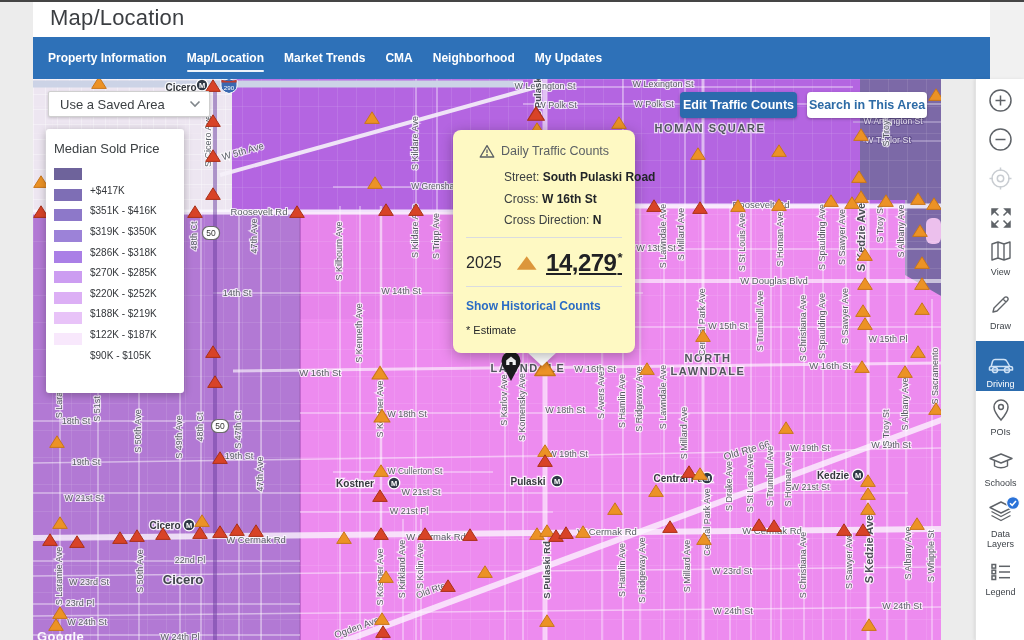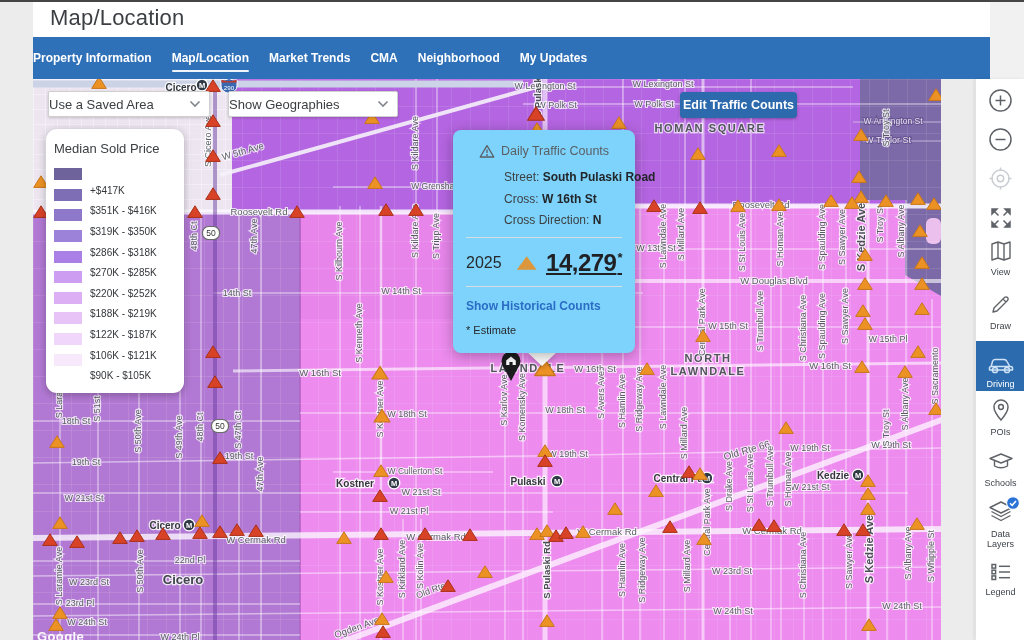--- a/index.html
+++ b/index.html
@@ -1,44 +1,44 @@
 <!DOCTYPE html>
 <html><head>
 <meta charset="utf-8">
 <style>
   html,body{margin:0;padding:0;background:#ececec;}
   #app{position:relative;width:1024px;height:640px;overflow:hidden;background:#ececec;font-family:"Liberation Sans",sans-serif;-webkit-font-smoothing:antialiased;}
   .topline{position:absolute;left:0;top:0;width:1024px;height:2px;background:#454545;z-index:80;}
   .header{position:absolute;left:33px;top:2px;width:957px;height:35px;background:#fff;z-index:70;}
   .page-title{position:absolute;left:17px;top:3px;font-size:22px;color:#3b3e42;letter-spacing:.2px;}
-  .nav{position:absolute;left:33px;top:37px;width:957px;height:42px;background:#2e71b8;z-index:70;display:flex;align-items:center;box-sizing:border-box;}
+  .nav{position:absolute;left:33px;top:37px;width:957px;height:42px;background:#2e71b8;z-index:70;display:flex;align-items:center;padding-left:15px;box-sizing:border-box;}
   .tab{color:#fff;font-size:12px;font-weight:bold;margin-right:20px;position:relative;padding:5px 0;cursor:pointer;white-space:nowrap;}
   .tab.active:after{content:"";position:absolute;left:0;right:0;bottom:-2px;height:2px;background:rgba(255,255,255,.92);border-radius:1px;}
 
   .map{position:absolute;left:33px;top:79px;width:908px;height:561px;overflow:hidden;background:#ec86ee;}
   .map svg.base{position:absolute;left:0;top:0;}
 
   
-  .dd{position:absolute;height:26px;background:#fff;border:1px solid #cfcfcf;border-radius:2px;box-shadow:0 1px 3px rgba(0,0,0,.18);display:flex;align-items:center;justify-content:space-between;padding:0 8px 0 0;box-sizing:border-box;z-index:30;cursor:pointer;}
+  .dd{position:absolute;height:26px;background:#fff;border:1px solid #cfcfcf;border-radius:2px;box-shadow:0 1px 3px rgba(0,0,0,.18);display:flex;align-items:center;justify-content:space-between;padding:0 8px 0 11px;box-sizing:border-box;z-index:30;cursor:pointer;}
   .dd span{font-size:13px;color:#3c4043;}
   .dd svg{flex:none;}
   .dd1{left:15px;top:12px;width:162px;}
   .dd2{left:195px;top:12px;width:170px;}
 
   .btn{position:absolute;height:26px;border-radius:4px;font-size:12.5px;font-weight:bold;display:flex;align-items:center;justify-content:center;z-index:30;cursor:pointer;box-sizing:border-box;}
   .btn-edit{left:647px;top:13px;width:117px;background:#2c6aad;color:#fff;box-shadow:0 1px 3px rgba(0,0,0,.3);}
   .btn-search{left:774px;top:13px;width:120px;background:#fff;color:#2d6ba6;box-shadow:0 1px 3px rgba(0,0,0,.3);}
 
-  .legend-panel{position:absolute;left:13px;top:50px;width:138px;height:264px;background:#fff;border-radius:11px;box-shadow:0 2px 8px rgba(0,0,0,.28);z-index:25;padding:10px 0 0 8px;box-sizing:border-box;}
+  .legend-panel{position:absolute;left:13px;top:50px;width:138px;height:264px;background:#fff;border-radius:3px;box-shadow:0 2px 8px rgba(0,0,0,.28);z-index:25;padding:10px 0 0 8px;box-sizing:border-box;}
   .legend-title{font-size:13px;color:#3c4043;margin:2px 0 8px 0;}
   .legend-row{display:flex;align-items:center;height:20.6px;}
   .legend-swatch{width:28px;height:12px;flex:none;margin-right:8px;}
   .legend-label{font-size:10px;color:#33363a;white-space:nowrap;margin-top:32px;}
 
-  .popup{position:absolute;left:420px;top:51px;width:182px;height:223px;background:#7dd3fc;border-radius:8px;box-shadow:0 3px 14px rgba(0,0,0,.3);z-index:40;box-sizing:border-box;padding:12px 13px 0 13px;}
+  .popup{position:absolute;left:420px;top:51px;width:182px;height:223px;background:#fef9c3;border-radius:8px;box-shadow:0 3px 14px rgba(0,0,0,.3);z-index:40;box-sizing:border-box;padding:12px 13px 0 13px;}
   .popup-tail{position:absolute;left:494px;top:273px;width:0;height:0;border-left:15px solid transparent;border-right:15px solid transparent;border-top:14px solid #fff;z-index:39;filter:drop-shadow(0 3px 2px rgba(0,0,0,.15));}
   .popup-head{display:flex;align-items:center;justify-content:center;gap:6px;color:#5a5f64;font-size:12.5px;margin:2px 0 13px 0;}
   .popup-row{white-space:nowrap;font-size:12px;color:#3c4043;margin-bottom:8.5px;line-height:1.0;height:13px;margin-left:38px;}
   .popup-row b{color:#222529;}
   .popup hr{border:none;border-top:1px solid #dadce0;margin:10px 0;}
   .popup-count-row{display:flex;align-items:center;margin:12px 0 10px 0;height:26px;}
   .popup-year{font-size:16px;color:#26282b;}
   .popup-count{font-size:24px;font-weight:bold;color:#202124;letter-spacing:-.5px;text-decoration:underline;}
   .popup-count sup{font-size:13px;font-weight:bold;vertical-align:9px;margin-left:1px;}
   .popup-link{font-size:12px;font-weight:bold;color:#2b6cc4;margin:12px 0 0 0;cursor:pointer;}
@@ -446,28 +446,23 @@
         <path d="M473.2,281.5 L478,277.4 L482.8,281.5 L482.8,286 L479.6,286 L479.6,283 L476.4,283 L476.4,286 L473.2,286 Z" fill="#fff"></path>
       </g>
     </svg>
 
     <div class="dd dd1">
       <span>Use a Saved Area</span>
       <svg width="12" height="8" viewBox="0 0 12 8">
           <path d="M1.5,1.5 L6,6 L10.5,1.5" stroke="#80868b" stroke-width="1.6" fill="none"></path>
         </svg>
     </div>
-    <div class="dd dd2">
-      <span>Show Geographies</span>
-      <svg width="12" height="8" viewBox="0 0 12 8">
-          <path d="M1.5,1.5 L6,6 L10.5,1.5" stroke="#80868b" stroke-width="1.6" fill="none"></path>
-        </svg>
-    </div>
 
     <div class="btn btn-edit">Edit Traffic Counts</div>
+    <div class="btn btn-search">Search in This Area</div>
 
     <div class="legend-panel">
       <div class="legend-title">Median Sold Price</div>
       <div id="legend-rows">
           <div class="legend-row">
             <div class="legend-swatch" style="background: rgb(110, 99, 155);"></div>
             <div class="legend-label">+$417K</div>
           </div>
           <div class="legend-row">
             <div class="legend-swatch" style="background: rgb(126, 110, 181);"></div>
@@ -489,24 +484,20 @@
             <div class="legend-swatch" style="background: rgb(204, 157, 241);"></div>
             <div class="legend-label">$220K - $252K</div>
           </div>
           <div class="legend-row">
             <div class="legend-swatch" style="background: rgb(220, 175, 245);"></div>
             <div class="legend-label">$188K - $219K</div>
           </div>
           <div class="legend-row">
             <div class="legend-swatch" style="background: rgb(232, 195, 248);"></div>
             <div class="legend-label">$122K - $187K</div>
-          </div>
-          <div class="legend-row">
-            <div class="legend-swatch" style="background: rgb(240, 214, 250);"></div>
-            <div class="legend-label">$106K - $121K</div>
           </div>
           <div class="legend-row">
             <div class="legend-swatch" style="background: rgb(248, 232, 252);"></div>
             <div class="legend-label">$90K - $105K</div>
           </div>
         </div>
     </div>
 
     <div class="popup">
       <div class="popup-head">

